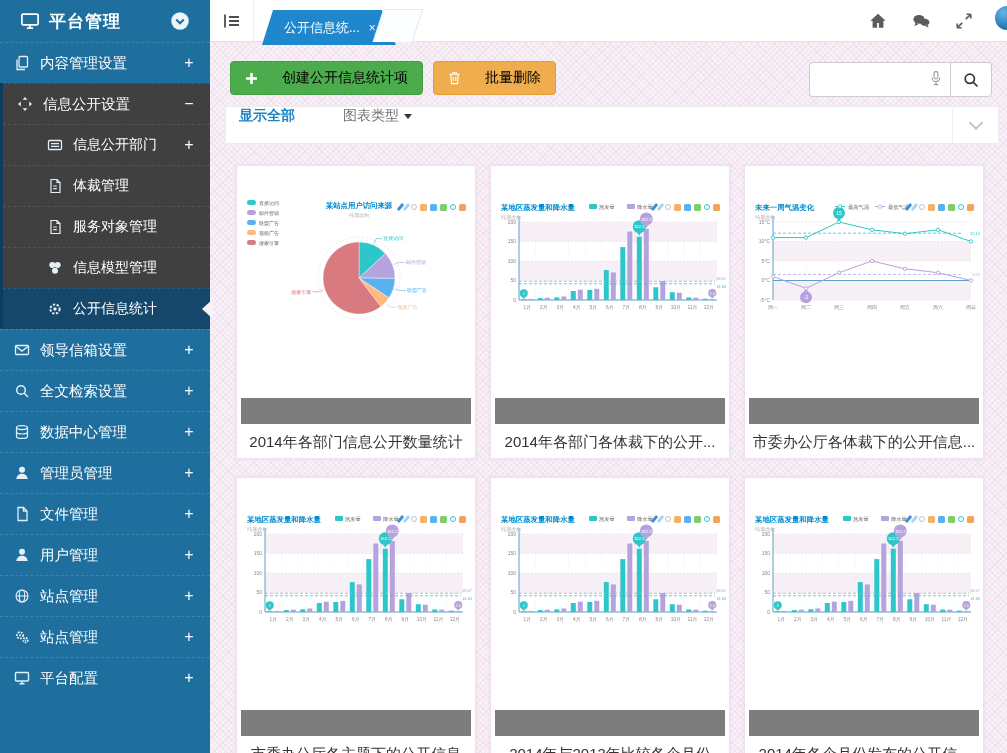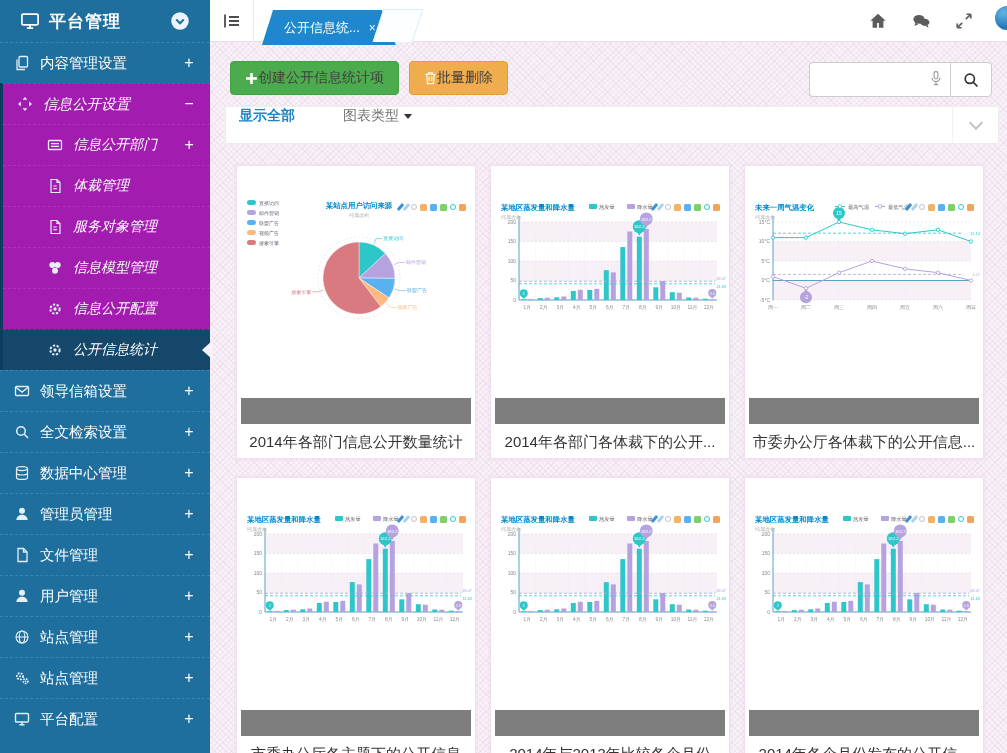--- a/index.html
+++ b/index.html
@@ -10,21 +10,21 @@
   .sidebar{position:absolute;left:0;top:0;width:210px;height:753px;background:#1f6f9e;z-index:5;}
   .sb-header{height:42px;display:flex;align-items:center;padding:0 20px;color:#fff;background:#1f6f9e;}
   .sb-header .hico{width:20px;height:20px;color:#fff;margin-right:9px;flex:none;}
   .sb-title{font-size:17px;font-weight:bold;flex:1;letter-spacing:1px;}
   .sb-collapse{width:20px;height:20px;color:#eaf4fa;}
   .nav-item{height:41px;display:flex;align-items:center;padding:0 14px;color:#fff;font-size:14.5px;
     cursor:pointer;border-top:1px dashed rgba(255,255,255,.14);position:relative;}
   .nav-item .nico{width:16px;height:16px;margin-right:10px;color:#e4eff7;flex:none;}
   .nav-label{flex:1;white-space:nowrap;}
   .nav-expand{font-size:16px;color:#fff;width:14px;text-align:center;}
-  .nav-group{background:#a21caf;border-left:3px solid #0d3d5c;font-style:italic;}
+  .nav-group{background:#404040;border-left:3px solid #0d3d5c;}
   .nav-group .nav-item{border-top-color:rgba(255,255,255,.10);}
   .nav-item.sub{padding-left:44px;font-size:14px;}
   .nav-item.selected{background:#15476a;}
   .nav-item.selected::after{content:"";position:absolute;right:-3px;top:50%;transform:translateY(-50%);
     border-top:10px solid transparent;border-bottom:10px solid transparent;border-right:11px solid #f8f1f7;}
 
   
   .topbar{position:absolute;left:210px;top:0;right:0;height:42px;background:#fff;border-bottom:1px solid #e6dfe6;z-index:4;}
   .menu-btn{position:absolute;left:0;top:0;width:44px;height:41px;border-right:1px solid #ededed;
     display:flex;align-items:center;justify-content:center;color:#4d4d4d;cursor:pointer;}
@@ -39,22 +39,22 @@
   .top-icons svg{width:18px;height:18px;cursor:pointer;}
   .corner-ball{position:absolute;right:-12px;top:6px;width:24px;height:24px;border-radius:50%;
     background:radial-gradient(circle at 35% 28%,#66b4e4 0%,#2b82bd 55%,#0c5a8e 100%);cursor:pointer;}
 
   
   .content{position:absolute;left:210px;top:42px;right:0;bottom:0;overflow:hidden;
     background-color:#f8f1f7;
     background-image:repeating-linear-gradient(45deg,rgba(214,178,208,.20) 0 1px,transparent 1px 4px),
                      repeating-linear-gradient(135deg,rgba(214,178,208,.20) 0 1px,transparent 1px 4px);}
   .toolbar-row{position:absolute;left:20px;top:19px;display:flex;gap:10px;}
-  .btn{height:34px;display:inline-flex;align-items:center;gap:0;padding:0 14px;border-radius:4px;
-    font-size:14px;color:#404040;cursor:pointer;border:1px solid transparent;}
+  .btn{height:34px;display:inline-flex;align-items:center;gap:24px;padding:0 14px;border-radius:4px;
+    font-size:14px;color:#000000;cursor:pointer;border:1px solid transparent;}
   .btn-green{background:#4cab4c;border-color:#42a042;}
   .btn-orange{background:#efad4d;border-color:#e49d37;}
   .btn svg{width:13px;height:13px;}
 
   .search-group{position:absolute;right:15px;top:20px;display:flex;height:35px;}
   .search-input-wrap{position:relative;}
   .search-input{width:141px;height:35px;border:1px solid #ccc;border-right:none;border-radius:4px 0 0 4px;
     padding:0 26px 0 10px;font-size:13px;outline:none;background:#fff;}
   .mic{position:absolute;right:7px;top:8px;width:14px;height:18px;color:#9a9a9a;cursor:pointer;}
   .search-btn{width:42px;height:35px;border:1px solid #ccc;background:#fff;border-radius:0 4px 4px 0;
@@ -271,27 +271,20 @@
           <use href="#i-doc"></use>
         </svg>
       <span class="nav-label">服务对象管理</span>
       <span class="nav-expand"></span>
     </div>
     <div class="nav-item sub">
       <svg class="nico">
           <use href="#i-nodes"></use>
         </svg>
       <span class="nav-label">信息模型管理</span>
-      <span class="nav-expand"></span>
-    </div>
-    <div class="nav-item sub">
-      <svg class="nico">
-          <use href="#i-gear"></use>
-        </svg>
-      <span class="nav-label">信息公开配置</span>
       <span class="nav-expand"></span>
     </div>
     <div class="nav-item sub selected">
       <svg class="nico">
           <use href="#i-gear"></use>
         </svg>
       <span class="nav-label">公开信息统计</span>
       <span class="nav-expand"></span>
     </div>
   </div>

